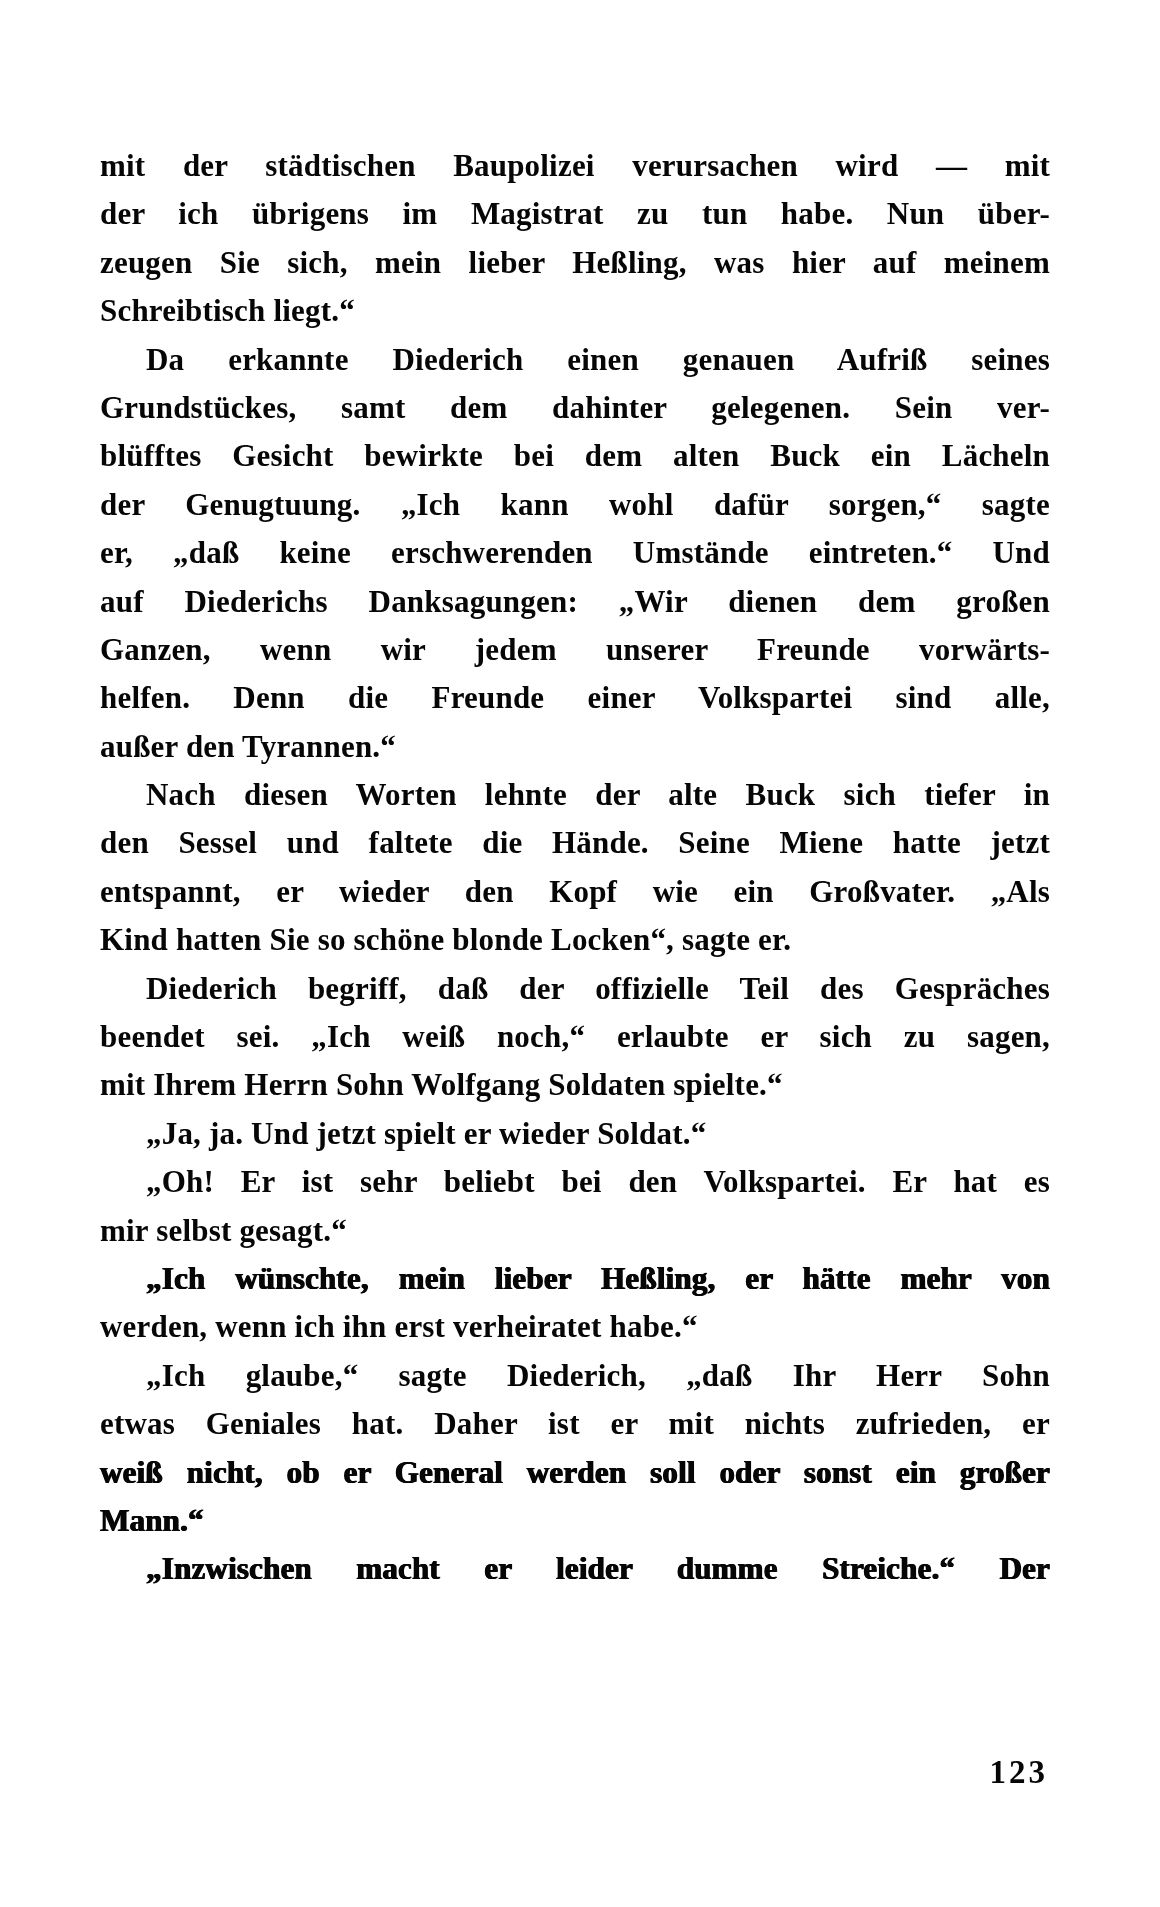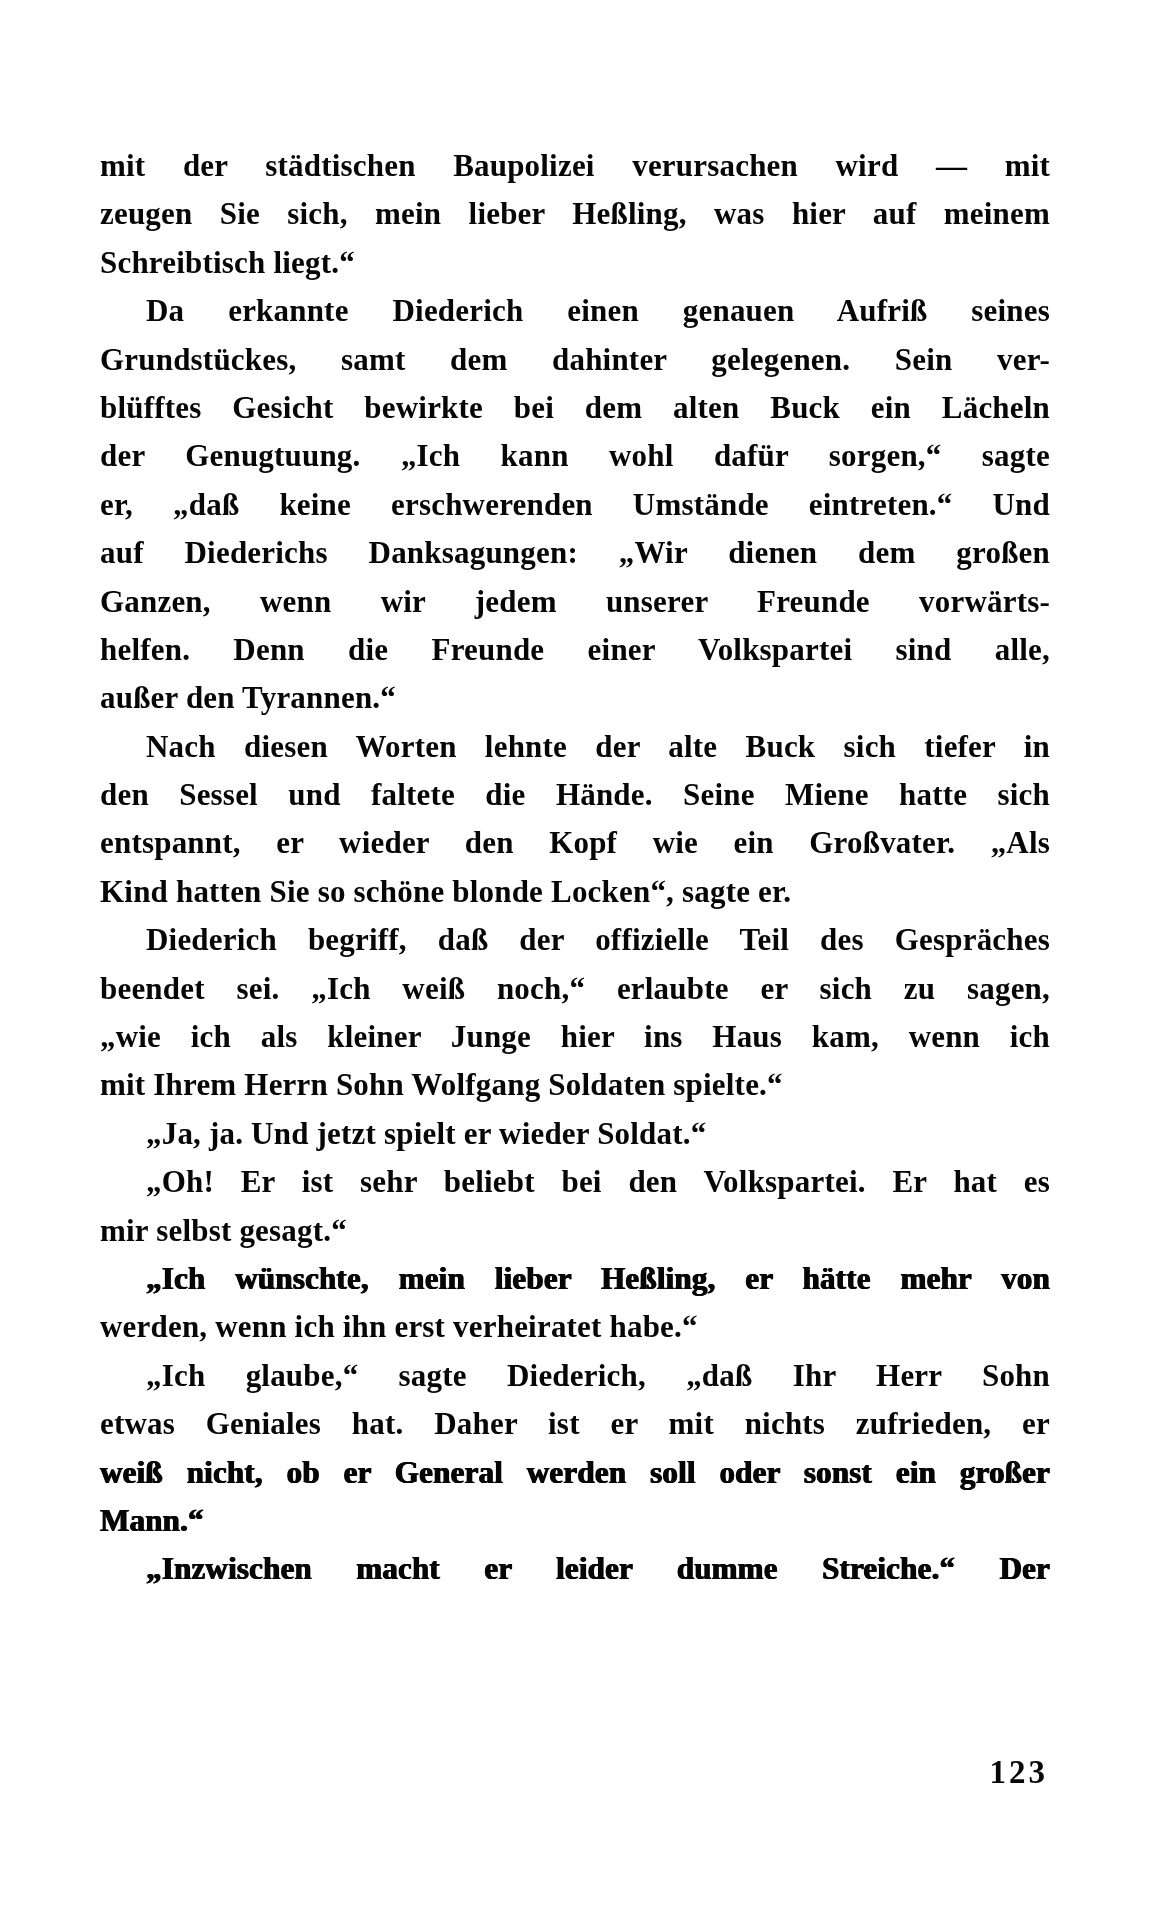--- a/index.html
+++ b/index.html
@@ -47,38 +47,38 @@
     letter-spacing: 3px;
     color: #060606;
   }
 </style>
 </head>
 <body>
 
 <div class="page">
   <div class="text-block" id="text-block">
       <div class="line j">mit der städtischen Baupolizei verursachen wird — mit</div>
+      <div class="line j">der ich übrigens im Magistrat zu tun habe. Nun über-</div>
       <div class="line j">zeugen Sie sich, mein lieber Heßling, was hier auf meinem</div>
       <div class="line l">Schreibtisch liegt.“</div>
       <div class="line j ind">Da erkannte Diederich einen genauen Aufriß seines</div>
       <div class="line j">Grundstückes, samt dem dahinter gelegenen. Sein ver-</div>
       <div class="line j">blüfftes Gesicht bewirkte bei dem alten Buck ein Lächeln</div>
       <div class="line j">der Genugtuung. „Ich kann wohl dafür sorgen,“ sagte</div>
       <div class="line j">er, „daß keine erschwerenden Umstände eintreten.“ Und</div>
       <div class="line j">auf Diederichs Danksagungen: „Wir dienen dem großen</div>
       <div class="line j">Ganzen, wenn wir jedem unserer Freunde vorwärts-</div>
       <div class="line j">helfen. Denn die Freunde einer Volkspartei sind alle,</div>
       <div class="line l">außer den Tyrannen.“</div>
       <div class="line j ind">Nach diesen Worten lehnte der alte Buck sich tiefer in</div>
-      <div class="line j">den Sessel und faltete die Hände. Seine Miene hatte sich</div>
+      <div class="line j">den Sessel und faltete die Hände. Seine Miene hatte jetzt</div>
       <div class="line j">entspannt, er wieder den Kopf wie ein Großvater. „Als</div>
       <div class="line l">Kind hatten Sie so schöne blonde Locken“, sagte er.</div>
       <div class="line j ind">Diederich begriff, daß der offizielle Teil des Gespräches</div>
       <div class="line j">beendet sei. „Ich weiß noch,“ erlaubte er sich zu sagen,</div>
-      <div class="line j">„wie ich als kleiner Junge hier ins Haus kam, wenn ich</div>
       <div class="line l">mit Ihrem Herrn Sohn Wolfgang Soldaten spielte.“</div>
       <div class="line l ind">„Ja, ja. Und jetzt spielt er wieder Soldat.“</div>
       <div class="line j ind">„Oh! Er ist sehr beliebt bei den Volkspartei. Er hat es</div>
       <div class="line l">mir selbst gesagt.“</div>
       <div class="line j ind heavy">„Ich wünschte, mein lieber Heßling, er hätte mehr von</div>
       <div class="line l">werden, wenn ich ihn erst verheiratet habe.“</div>
       <div class="line j ind">„Ich glaube,“ sagte Diederich, „daß Ihr Herr Sohn</div>
       <div class="line j">etwas Geniales hat. Daher ist er mit nichts zufrieden, er</div>
       <div class="line j heavy">weiß nicht, ob er General werden soll oder sonst ein großer</div>
       <div class="line l heavy">Mann.“</div>

